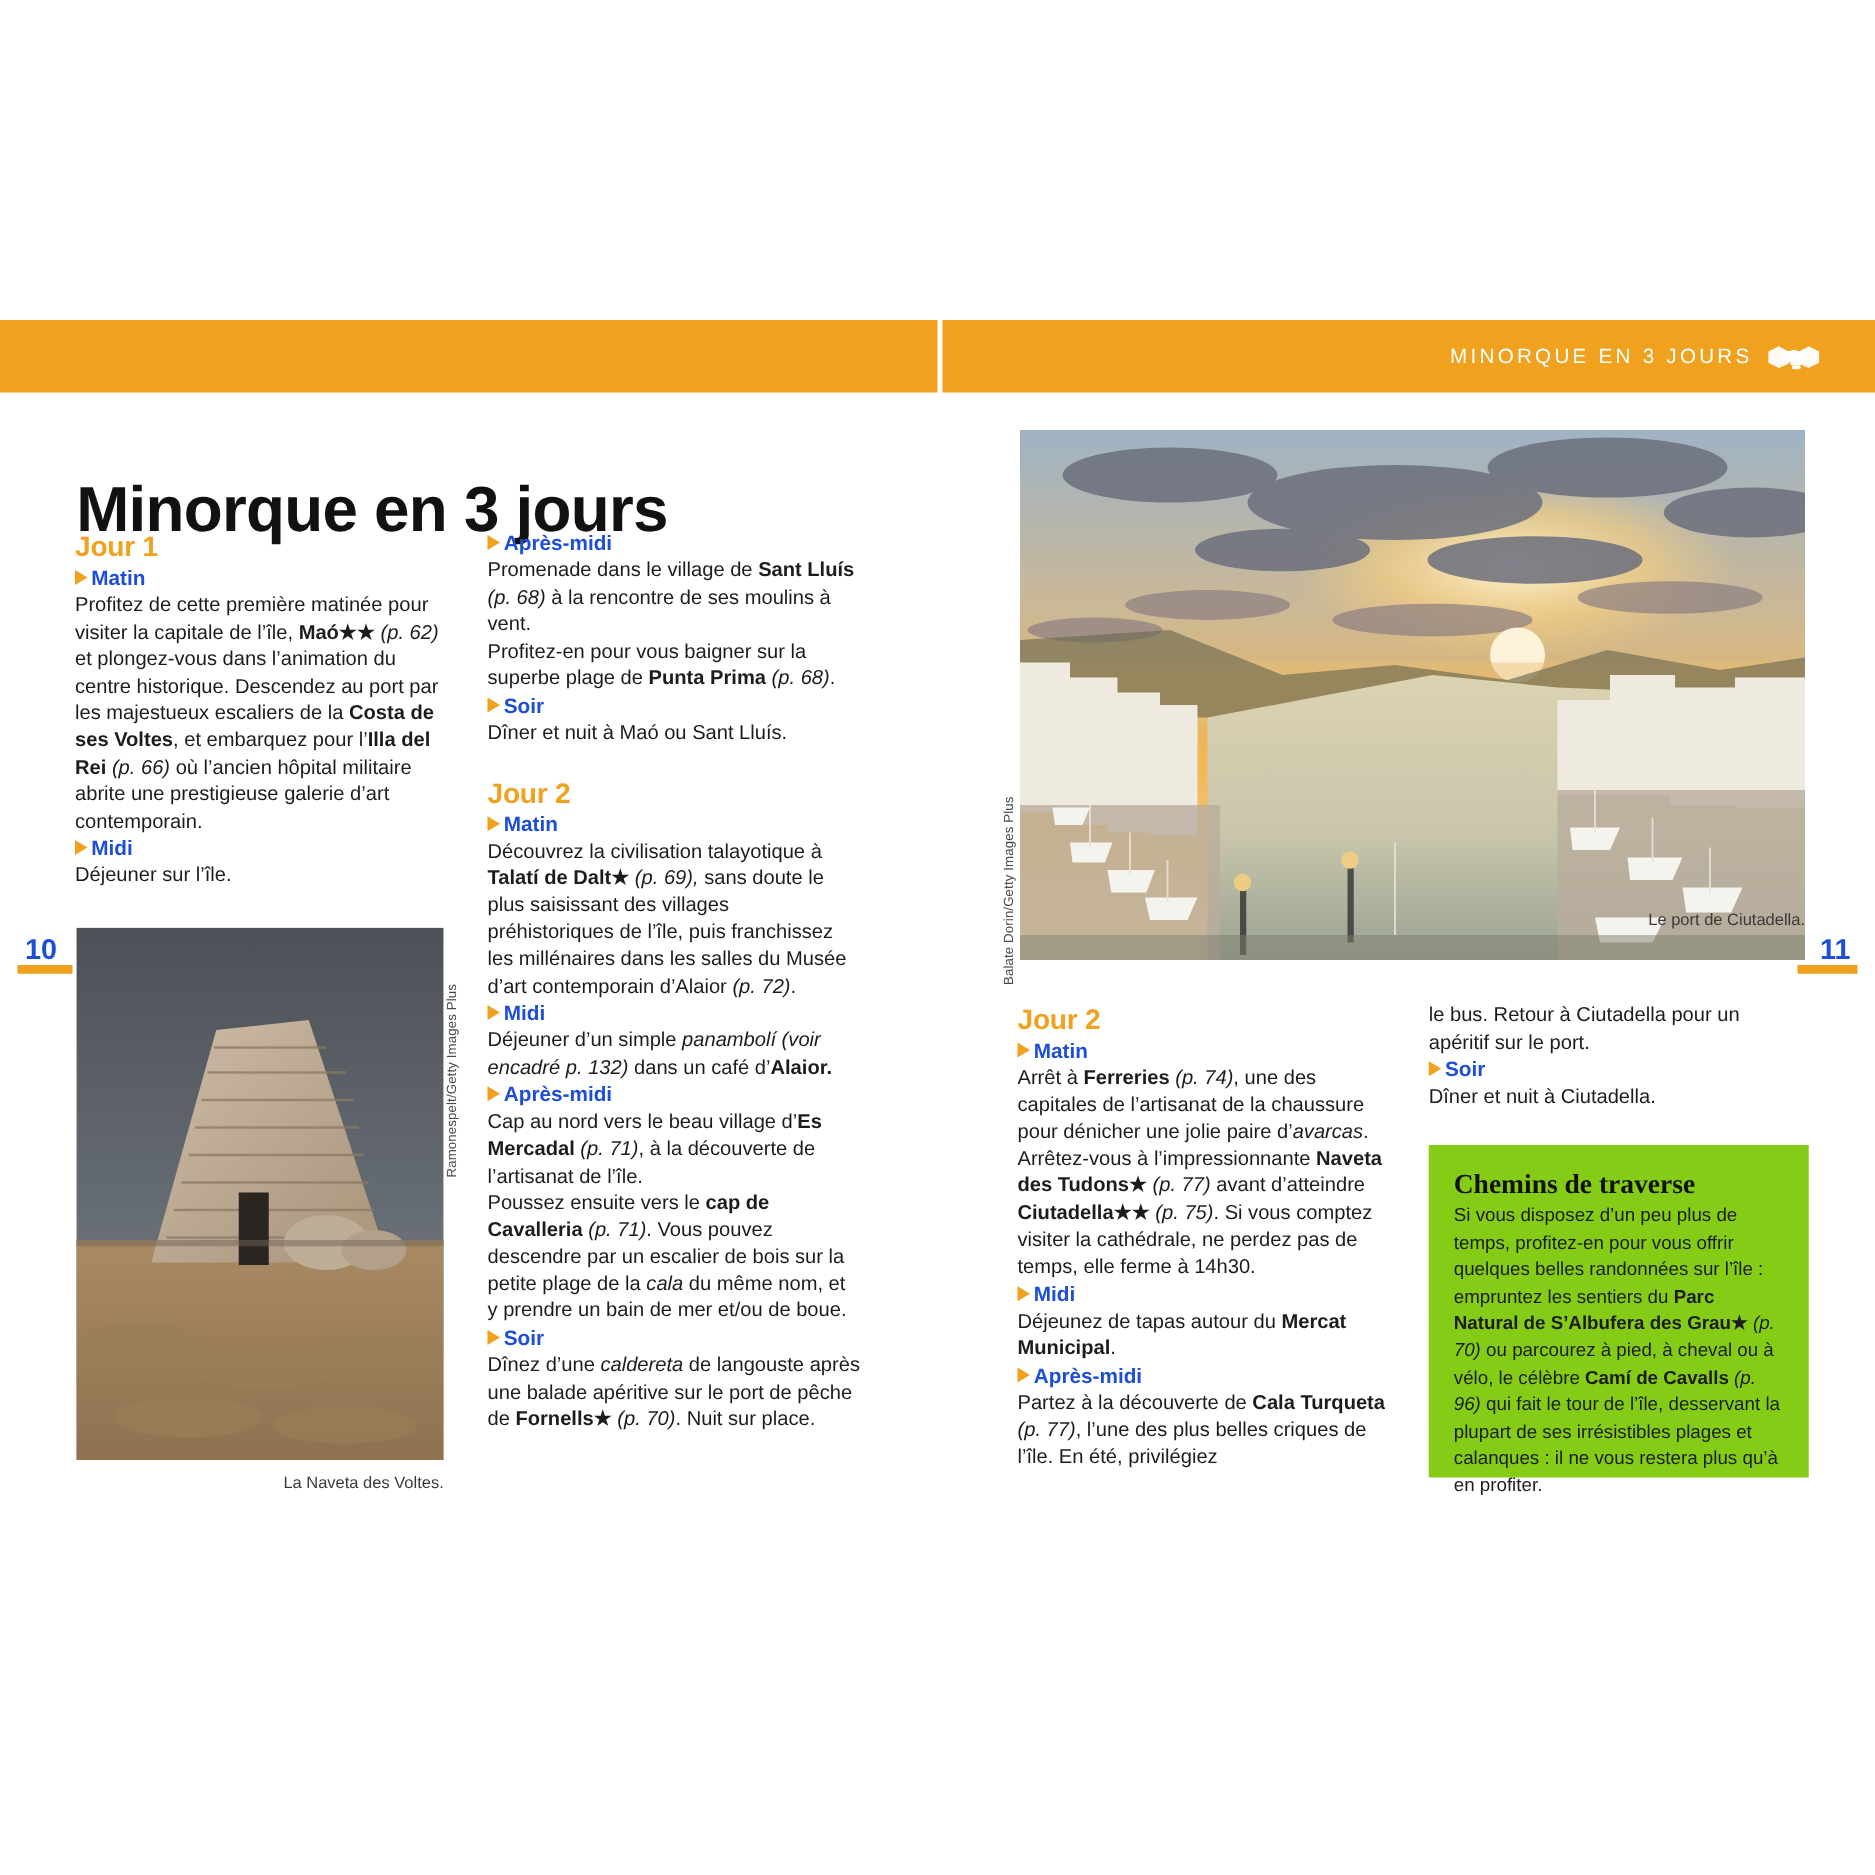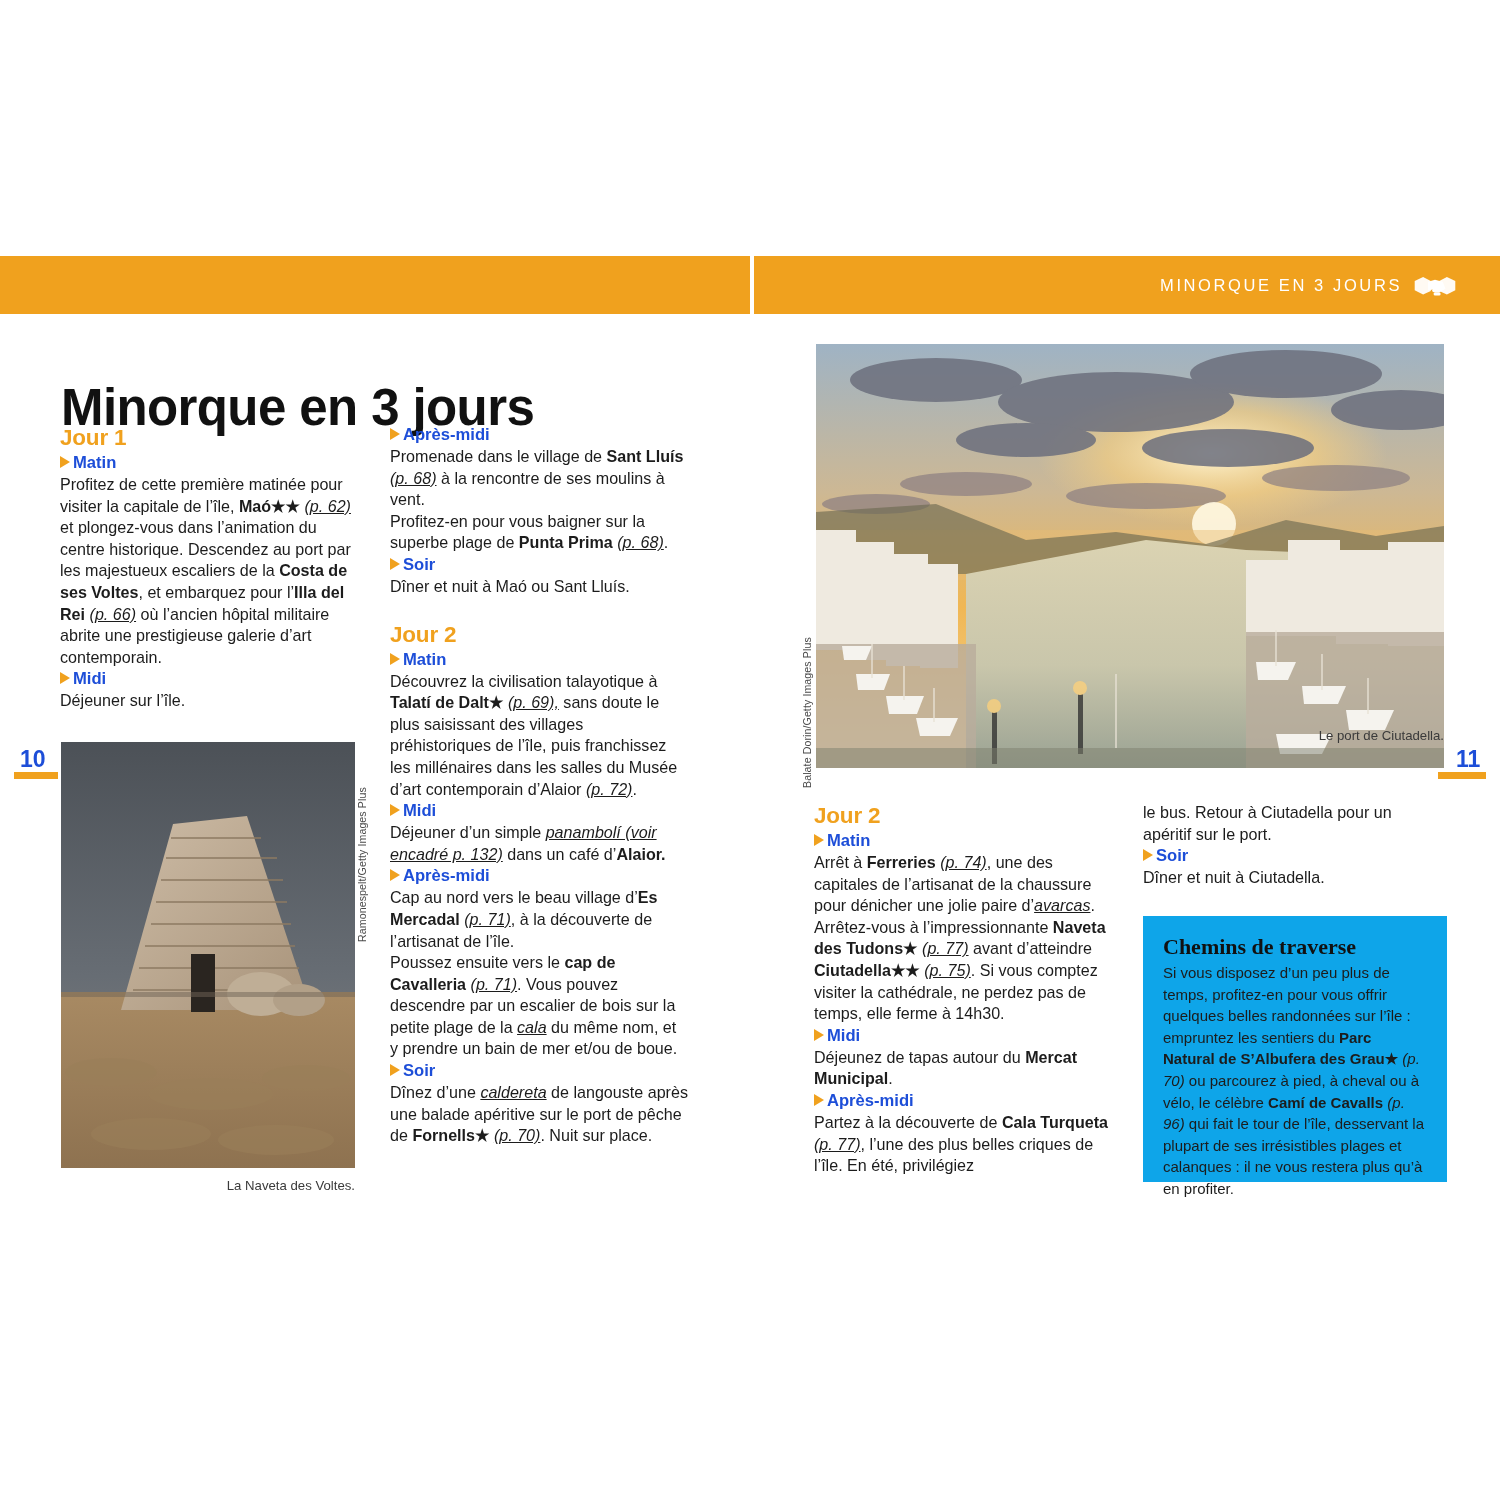--- a/index.html
+++ b/index.html
@@ -119,21 +119,21 @@
     display: inline-block;
     width: 0; height: 0;
     border-left: 10px solid #F0A11E;
     border-top: 6.5px solid transparent;
     border-bottom: 6.5px solid transparent;
     margin-right: 3px;
     vertical-align: 0px;
   }
   .para { margin: 0; }
   .para b { font-weight: 700; }
-  .para i { font-style: italic; text-decoration: underline; }
+  .para i { font-style: italic; }
 
   
   .photo {
     position: absolute;
     overflow: hidden;
   }
   #photo-left {
     left: 61px; top: 742px;
     width: 294px; height: 426px;
   }
@@ -163,21 +163,21 @@
   #credit-left { left: 356px; top: 742px; height: 200px; }
   #credit-right { left: 801px; top: 608px; height: 180px; }
 
   
   #info-box {
     position: absolute;
     left: 1143px;
     top: 916px;
     width: 304px;
     height: 266px;
-    background: #0ea5e9;
+    background: #84cc16;
     box-sizing: border-box;
     padding: 18px 20px 10px 20px;
   }
   .box-title {
     font-family: "Liberation Serif", serif;
     font-weight: 700;
     font-size: 22px;
     line-height: 26px;
     color: #111111;
     margin: 0 0 2px 0;

